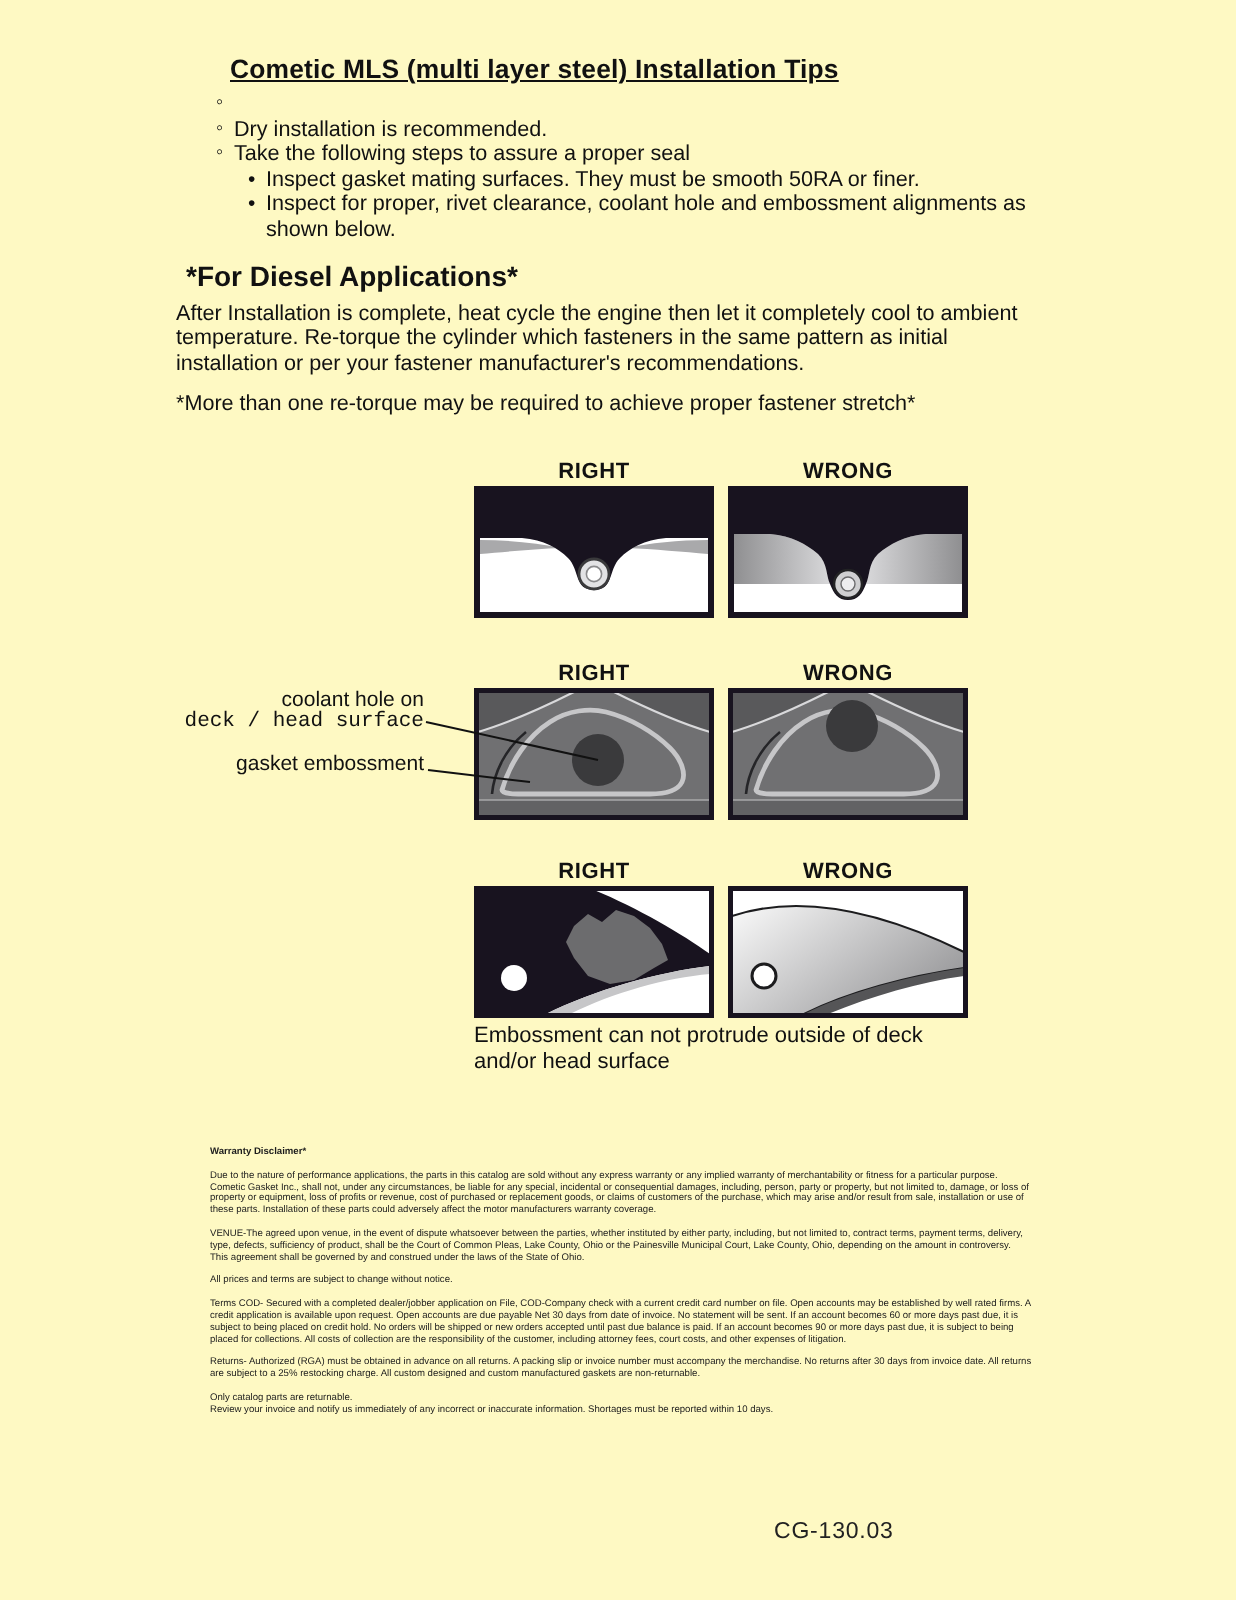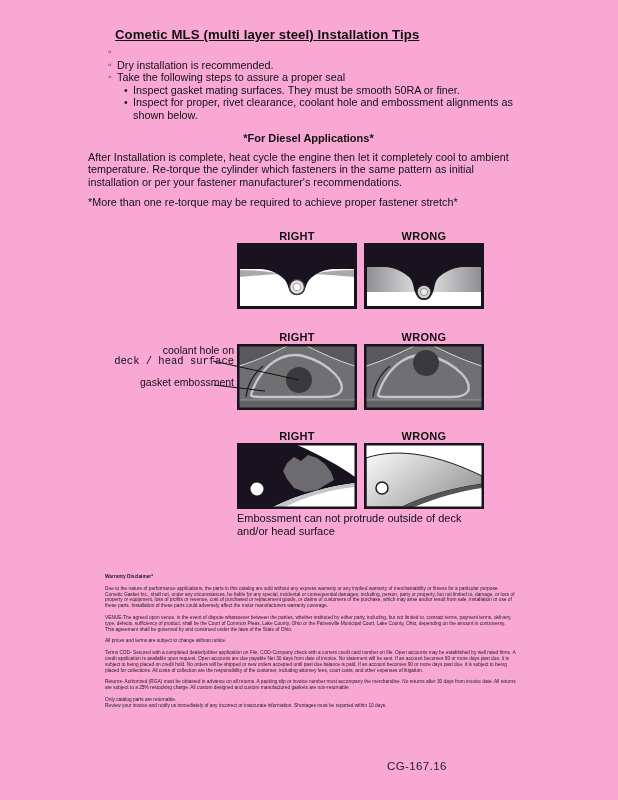--- a/index.html
+++ b/index.html
@@ -1,39 +1,39 @@
 <!DOCTYPE html>
 <html><head>
 <meta charset="utf-8">
 <style>
   html,body{margin:0;padding:0;background:#fff;}
-  .page{position:relative;width:618px;height:800px;background:#f9a8d4;overflow:hidden;
+  .page{position:relative;width:618px;height:800px;background:#fef9c3;overflow:hidden;
         font-family:"Liberation Sans", sans-serif;color:#111;}
   
   .content{position:absolute;left:88px;top:27px;width:436px;}
   .title{font-size:13.2px;font-weight:700;text-decoration:underline;margin:0 0 4px 27px;line-height:15px;letter-spacing:.1px;}
   .bullets{margin-left:20px;}
   .b-row{display:flex;font-size:10.8px;line-height:12.6px;}
   .b-row.sub{margin-left:16px;}
   .mk{width:9px;flex:0 0 9px;}
   .mk-o{font-size:10px;}
   .mk-f{font-size:10.5px;}
-  .diesel-h{font-size:11px;font-weight:700;margin:10px 0 6px 5px;line-height:13px;text-align:center;}
+  .diesel-h{font-size:14px;font-weight:700;margin:10px 0 6px 5px;line-height:13px;}
   .para{font-size:10.8px;line-height:12.6px;margin:0 0 5px 0;width:432px;}
   .para.note{margin-top:8px;}
   
   .fig{position:absolute;width:248px;}
   .figrow{display:flex;}
   .figcol{width:120px;}
   .figcol + .figcol{margin-left:7px;}
   .figlabel{height:14px;line-height:14px;text-align:center;font-size:11px;font-weight:700;letter-spacing:.3px;}
   .figcol svg{display:block;}
   .figcaption{font-size:11px;line-height:12.5px;margin-top:3px;}
   
-  .lead-label{position:absolute;right:384px;white-space:nowrap;font-size:10.5px;line-height:11px;text-align:right;}
+  .lead-label{position:absolute;right:406px;white-space:nowrap;font-size:10.5px;line-height:11px;text-align:right;}
   .leader-overlay{position:absolute;left:105px;top:336px;z-index:5;pointer-events:none;}
   
   .disclaimer{position:absolute;left:105px;top:574px;width:412px;font-size:4.8px;line-height:5.8px;color:#1c1c1c;}
   .disclaimer .dh{font-weight:700;margin-bottom:6px;}
   .disclaimer p{margin:0 0 6px 0;}
   .disclaimer p.tight{margin-bottom:0;}
   
   .pageno{position:absolute;left:387px;top:760px;font-size:11.5px;letter-spacing:.4px;color:#222;}
 </style>
 </head>
@@ -195,15 +195,15 @@
     <p>Due to the nature of performance applications, the parts in this catalog are sold without any express warranty or any implied warranty of merchantability or fitness for a particular purpose.  Cometic Gasket Inc., shall not, under any circumstances, be liable for any special, incidental or consequential damages, including, person, party or property, but not limited to, damage, or loss of property or equipment, loss of profits or revenue, cost of purchased or replacement goods, or claims of customers of the purchase, which may arise and/or result from sale, installation or use of these parts.  Installation of these parts could adversely affect the motor manufacturers warranty coverage.</p>
     <p class="tight">VENUE-The agreed upon venue, in the event of dispute whatsoever between the parties, whether instituted by either party, including, but not limited to, contract terms, payment terms, delivery, type, defects, sufficiency of product, shall be the Court of Common Pleas, Lake County, Ohio or the Painesville Municipal Court, Lake County, Ohio, depending on the amount in controversy.</p>
     <p>This agreement shall be governed by and construed under the laws of the State of Ohio.</p>
     <p>All prices and terms are subject to change without notice.</p>
     <p>Terms COD- Secured with a completed dealer/jobber application on File, COD-Company check with a current credit card number on file.  Open accounts may be established by well rated firms.  A credit application is available upon request.  Open accounts are due payable Net 30 days from date of invoice.  No statement will be sent.  If an account becomes 60 or more days past due, it is subject to being placed on credit hold.  No orders will be shipped or new orders accepted until past due balance is paid.  If an account becomes 90 or more days past due, it is subject to being placed for collections.  All costs of collection are the responsibility of the customer, including attorney fees, court costs, and other expenses of litigation.</p>
     <p>Returns- Authorized (RGA) must be obtained in advance on all returns.  A packing slip or invoice number must accompany the merchandise.  No returns after 30 days from invoice date.  All returns are subject to a 25% restocking charge.  All custom designed and custom manufactured gaskets are non-returnable.</p>
     <p class="tight">Only catalog parts are returnable.</p>
     <p>Review your invoice and notify us immediately of any incorrect or inaccurate information.  Shortages must be reported within 10 days.</p>
   </div>
 
-  <div class="pageno">CG-167.16</div>
+  <div class="pageno">CG-130.03</div>
 
 </div>
 
 </body></html>

